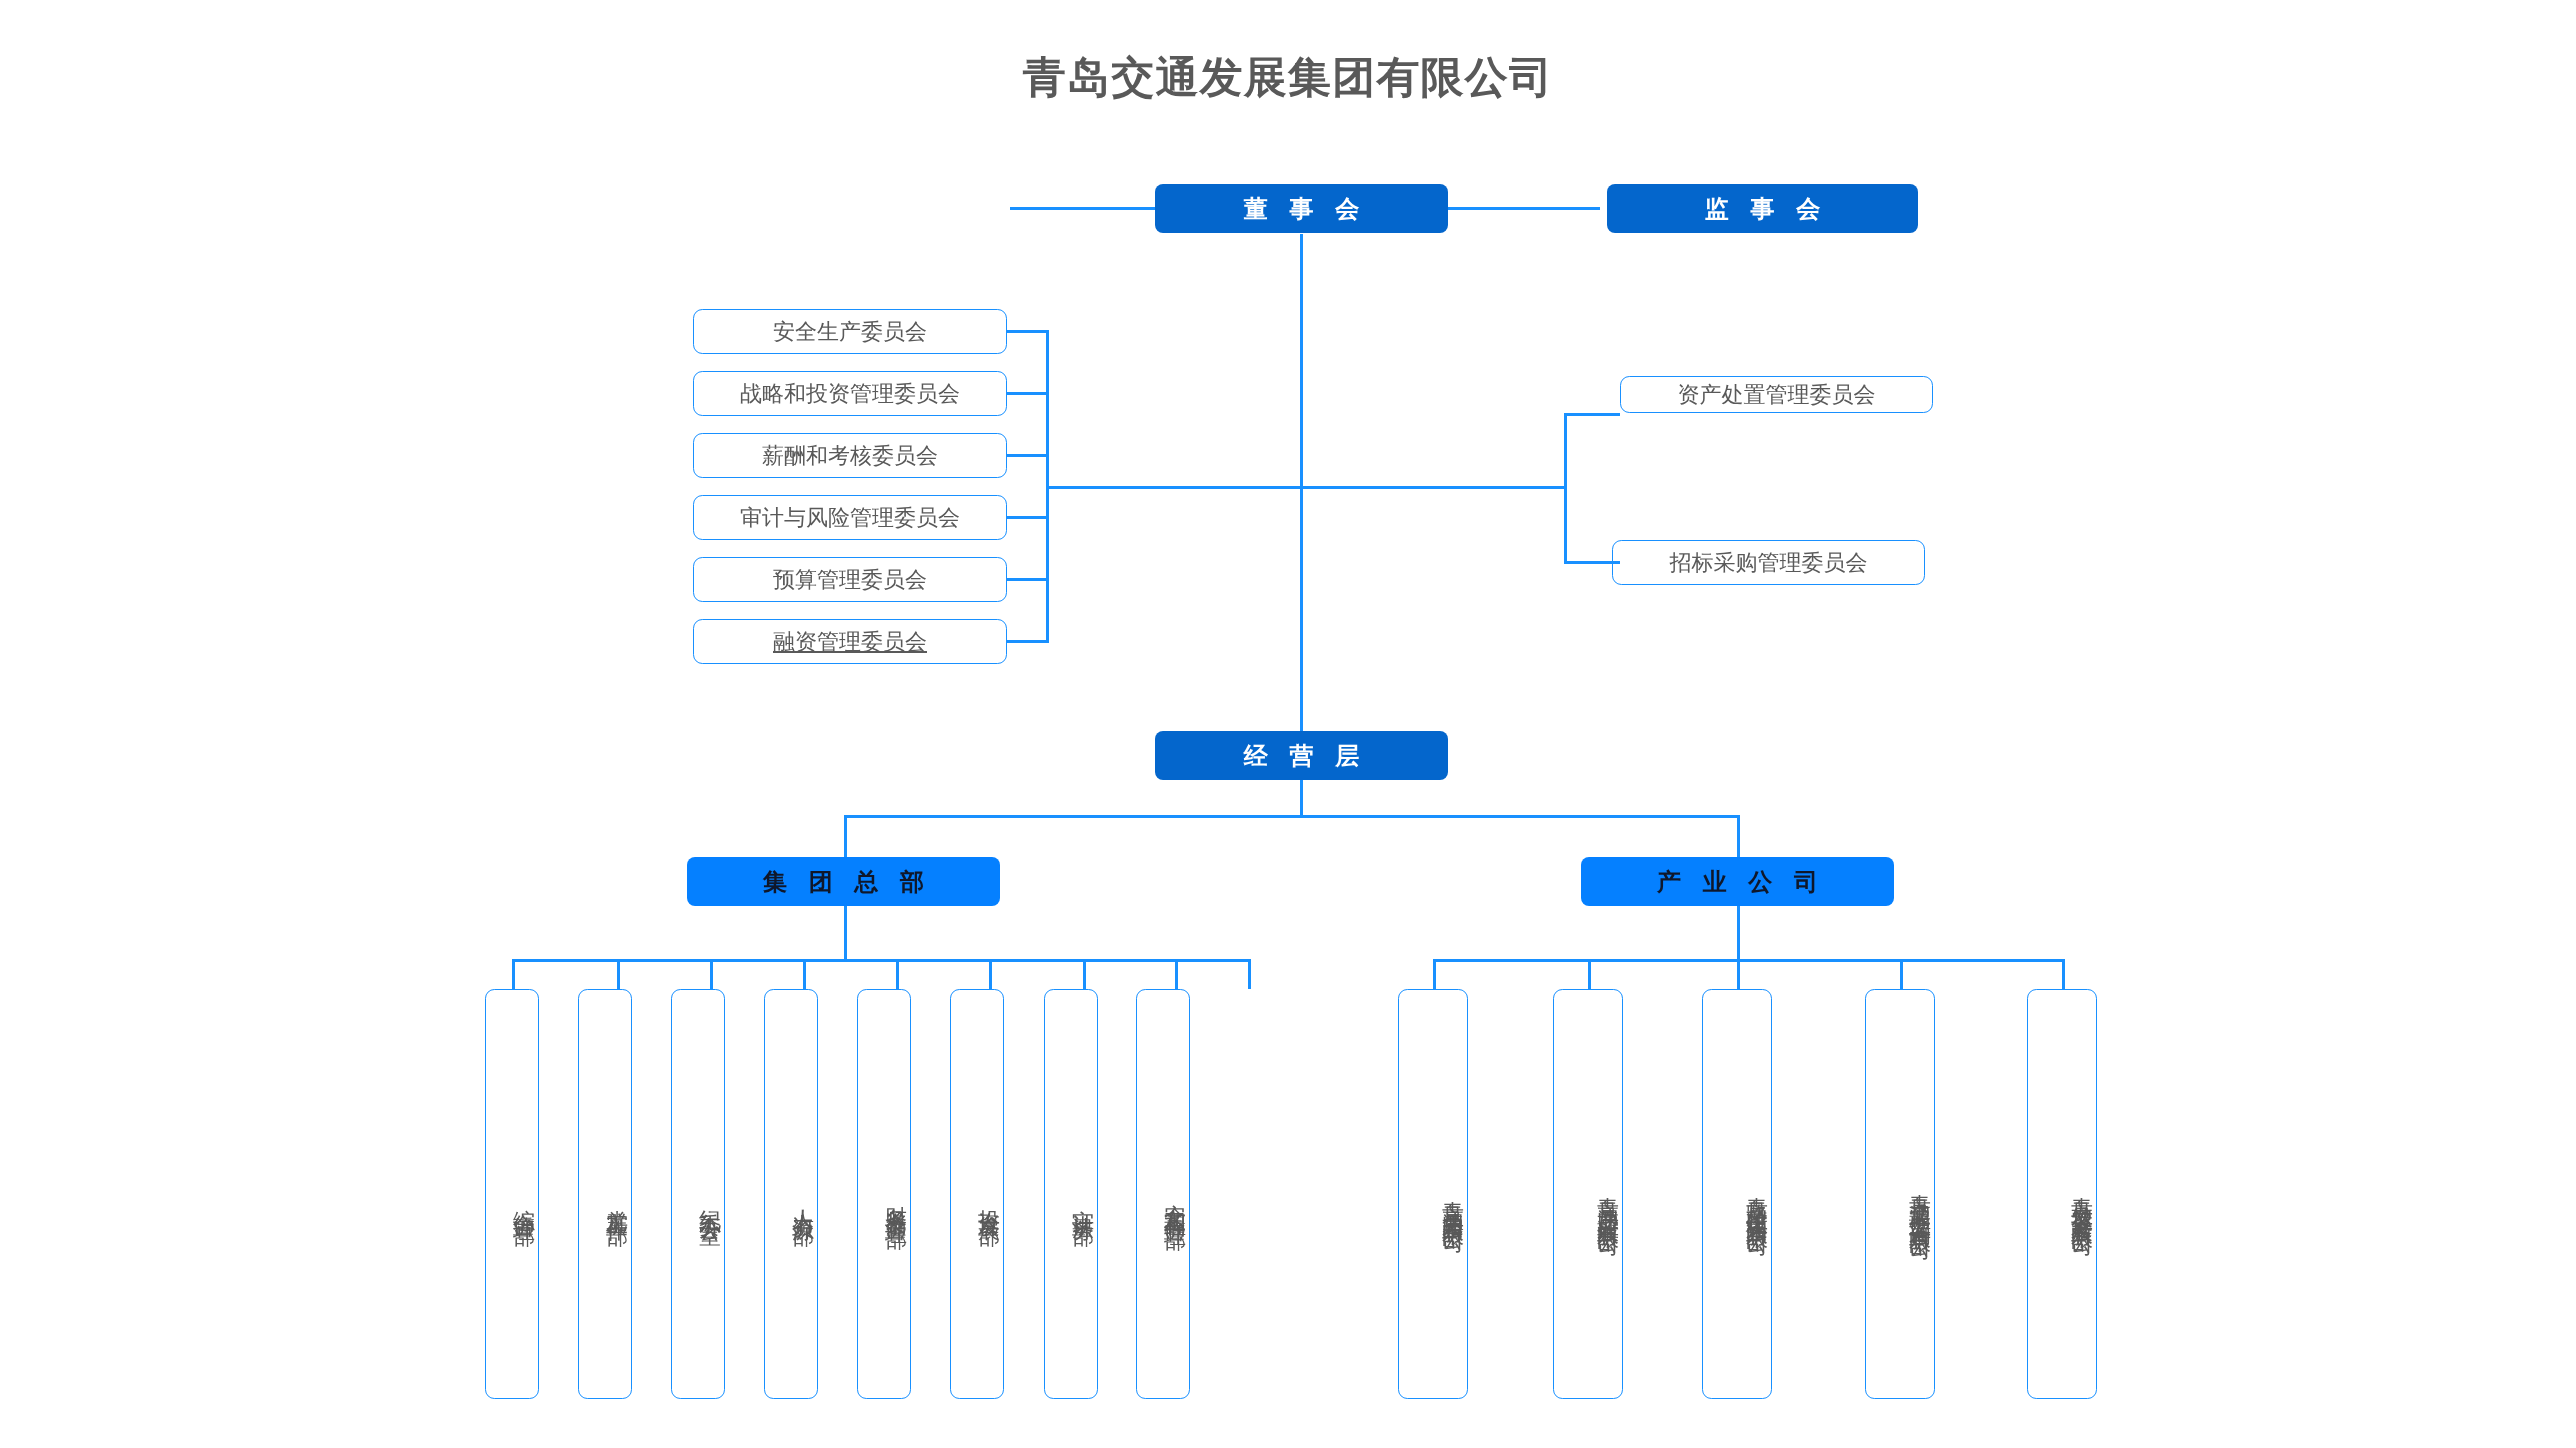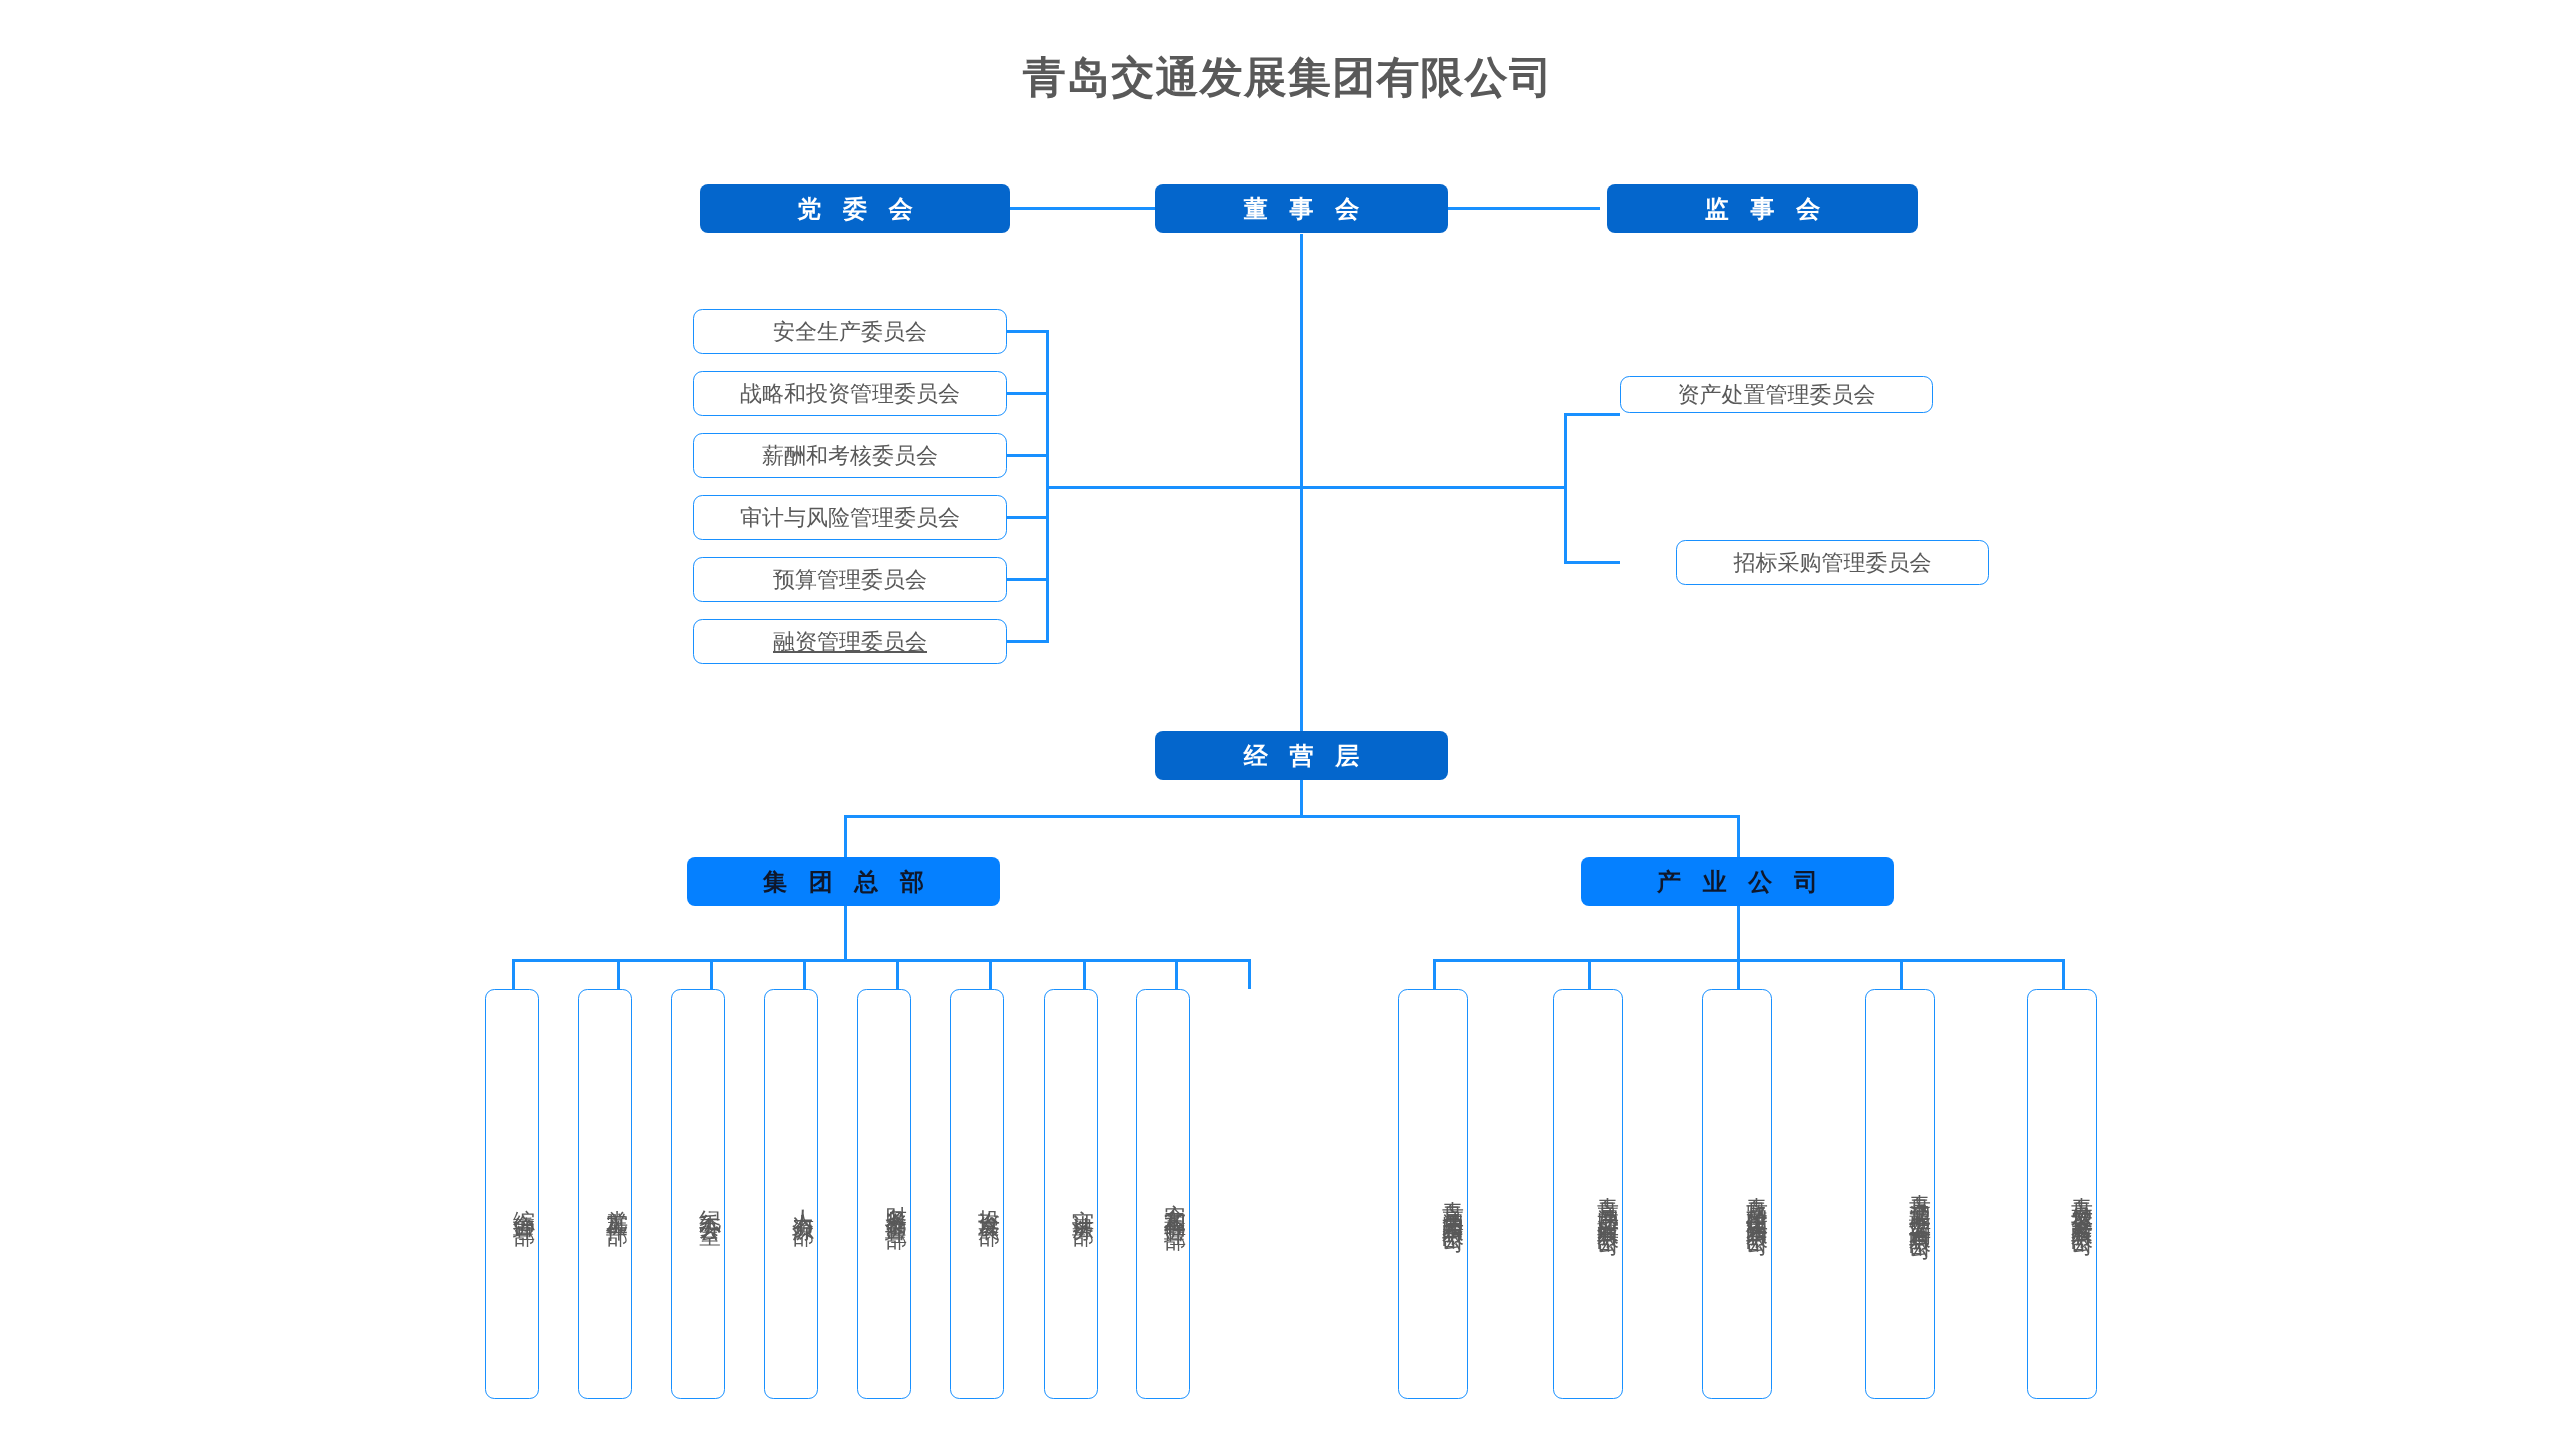--- a/index.html
+++ b/index.html
@@ -94,23 +94,20 @@
   .conn.h{ height:2.9px; }
   .conn.v{ width:2.9px; }
 </style>
 </head>
 <body>
 
 <div id="canvas">
 
   <div id="page-title">青岛交通发展集团有限公司</div>
 
-  <div class="node solid-dark" style="left:700px;top:184px;width:310px;height:49px;">
-    <span>党 委 会</span>
-  </div>
 
   <div class="node solid-dark" style="left:1155px;top:184px;width:293px;height:49px;">
     <span>董 事 会</span>
   </div>
 
   <div class="node solid-dark" style="left:1599px;top:184px;width:311px;height:49px;margin-left:8px;">
     <span>监 事 会</span>
   </div>
 
   <div class="conn h" style="left:1010px;top:207px;width:145px;"></div>
@@ -145,21 +142,21 @@
   <div class="conn h" style="left:1007px;top:578px;width:42px;"></div>
   <div class="conn h" style="left:1007px;top:640px;width:42px;"></div>
 
   <div class="conn v" style="left:1046px;top:330px;height:313px;"></div>
 
   <div class="conn h" style="left:1046px;top:486px;width:257px;"></div>
 
   <div class="node outline" style="left:1620px;top:376px;width:313px;height:37px;">
     <span>资产处置管理委员会</span>
   </div>
-  <div class="node outline" style="left:1676px;top:540px;width:313px;height:45px;">
+  <div class="node outline" style="left:1612px;top:540px;width:313px;height:45px;">
     <span>招标采购管理委员会</span>
   </div>
 
   <div class="conn h" style="left:1564px;top:413px;width:56px;"></div>
   <div class="conn h" style="left:1564px;top:561px;width:56px;"></div>
   <div class="conn v" style="left:1564px;top:413px;height:150px;"></div>
   <div class="conn h" style="left:1300px;top:486px;width:267px;"></div>
 
   <div class="node solid-dark" style="left:1155px;top:731px;width:293px;height:49px;">
     <span>经 营 层</span>

